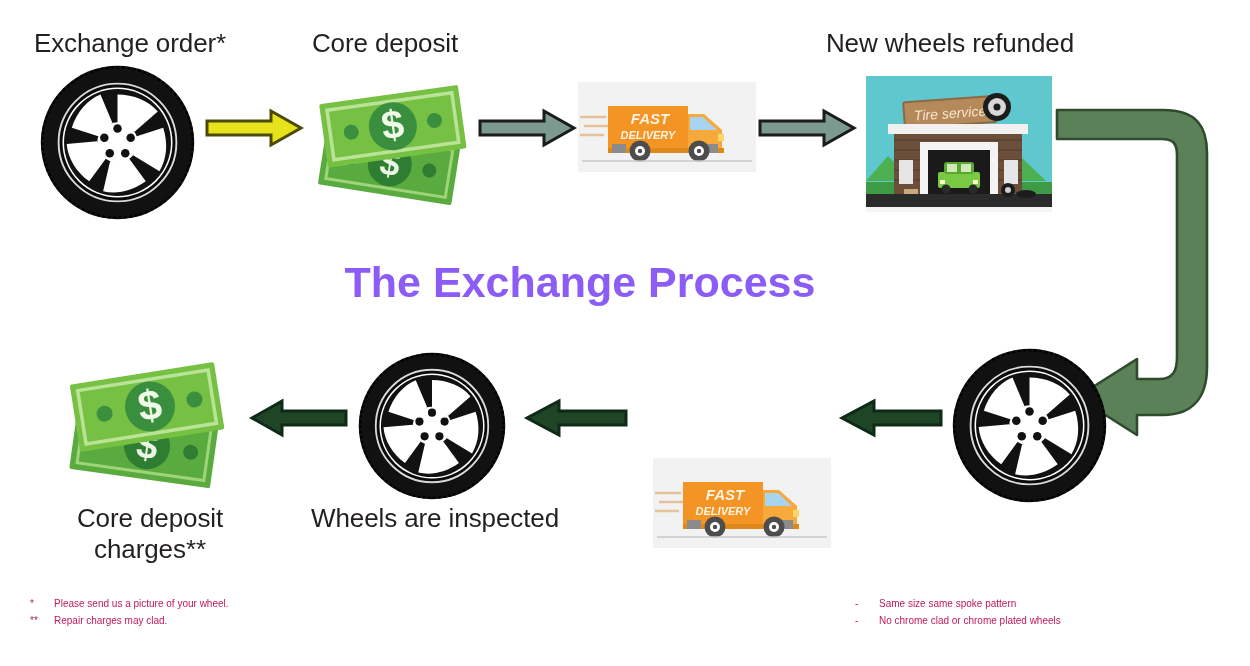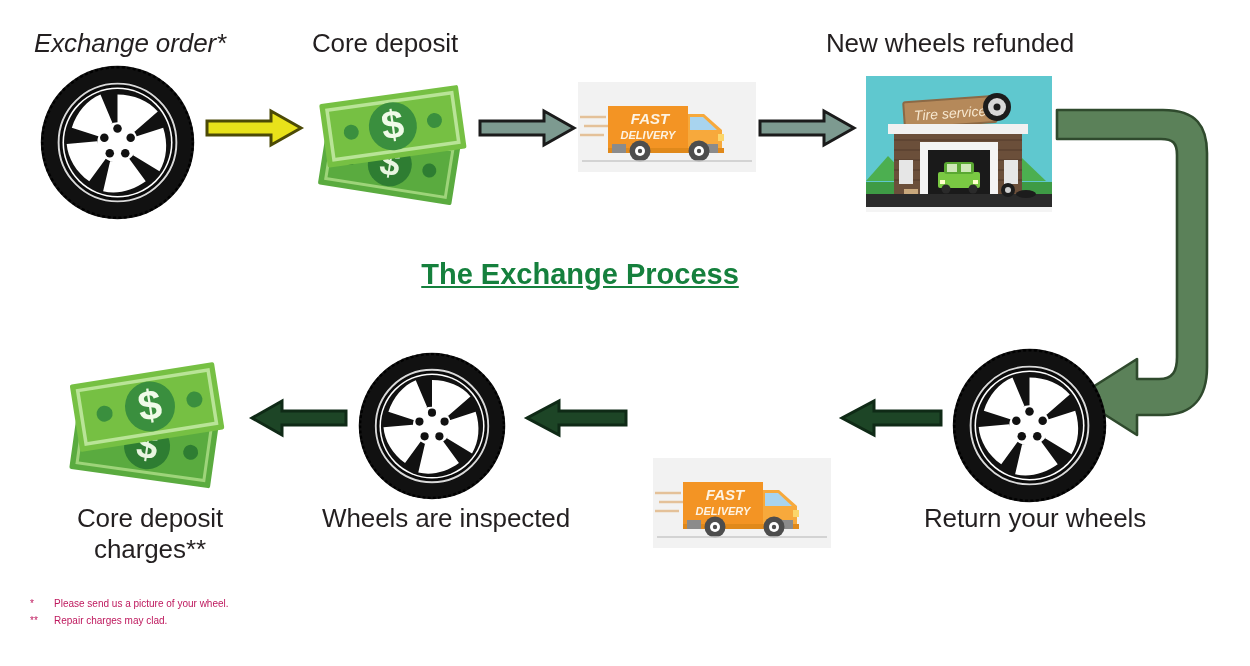--- a/index.html
+++ b/index.html
@@ -22,27 +22,26 @@
   .label {
     font-size: 26px;
     color: #231f20;
     text-align: center;
     line-height: 1.18;
     white-space: nowrap;
     letter-spacing: -0.1px;
   }
   .label.wrap { white-space: normal; }
   #process-title {
-    font-size: 29px;
+    font-size: 43px;
     font-weight: bold;
-    color: #15803d;
+    color: #8b5cf6;
     text-align: center;
     white-space: nowrap;
     letter-spacing: 0px;
-    text-decoration: underline;
   }
   .footnote {
     font-size: 10px;
     color: #be185d;
     line-height: 1.65;
     white-space: nowrap;
   }
   .footnote .fn-mark {
     display: inline-block;
     width: 24px;
@@ -53,21 +52,21 @@
     overflow: hidden;
   }
   .shop-img { overflow: hidden; }
   svg { display: block; overflow: visible; }
 </style>
 </head>
 <body>
 
 <div id="canvas">
 
-  <div class="abs label" style="left:0px; top:28px; width:260px;font-style:italic;">Exchange order*</div>
+  <div class="abs label" style="left:0px; top:28px; width:260px;">Exchange order*</div>
 
   <div class="abs label" style="left:285px; top:28px; width:200px;">Core deposit</div>
 
   <div class="abs label" style="left:800px; top:28px; width:300px;">New wheels refunded</div>
 
   <div class="abs" style="left:40px; top:65px; width:155px; height:155px;">
     <svg viewBox="0 0 200 200" width="155" height="155">
       <circle cx="100" cy="100" r="99" fill="#111111"></circle>
       <circle cx="100" cy="100" r="97" fill="none" stroke="#000000" stroke-width="3" stroke-dasharray="4 3"></circle>
       <circle cx="100" cy="100" r="78" fill="#0a0a0a"></circle>
@@ -358,27 +357,34 @@
       </g>
       <circle cx="100" cy="100" r="4" fill="#ffffff"></circle>
     </svg>
   </div>
 
   <div class="abs label wrap" style="left:20px; top:503px; width:260px;">
     <div>Core deposit</div>
     <div>charges**</div>
   </div>
 
-  <div class="abs label" style="left:300px; top:503px; width:270px;text-align:right;">Wheels are inspected</div>
-
-  <div class="abs label" style="left:900px; top:503px; width:270px;">Return your wheels</div>
+  <div class="abs label" style="left:300px; top:503px; width:270px;">Wheels are inspected</div>
+
 
   <div class="abs" style="left:30px; top:596px;">
     <div class="footnote">
       <span class="fn-mark">*</span><span>Please send us a picture of your wheel.</span>
     </div>
     <div class="footnote">
       <span class="fn-mark">**</span><span>Repair charges may clad.</span>
     </div>
   </div>
 
+  <div class="abs" style="left:855px; top:596px;">
+    <div class="footnote">
+      <span class="fn-mark">-</span><span>Same size same spoke pattern</span>
+    </div>
+    <div class="footnote">
+      <span class="fn-mark">-</span><span>No chrome clad or chrome plated wheels</span>
+    </div>
+  </div>
 
 </div>
 
 </body></html>

